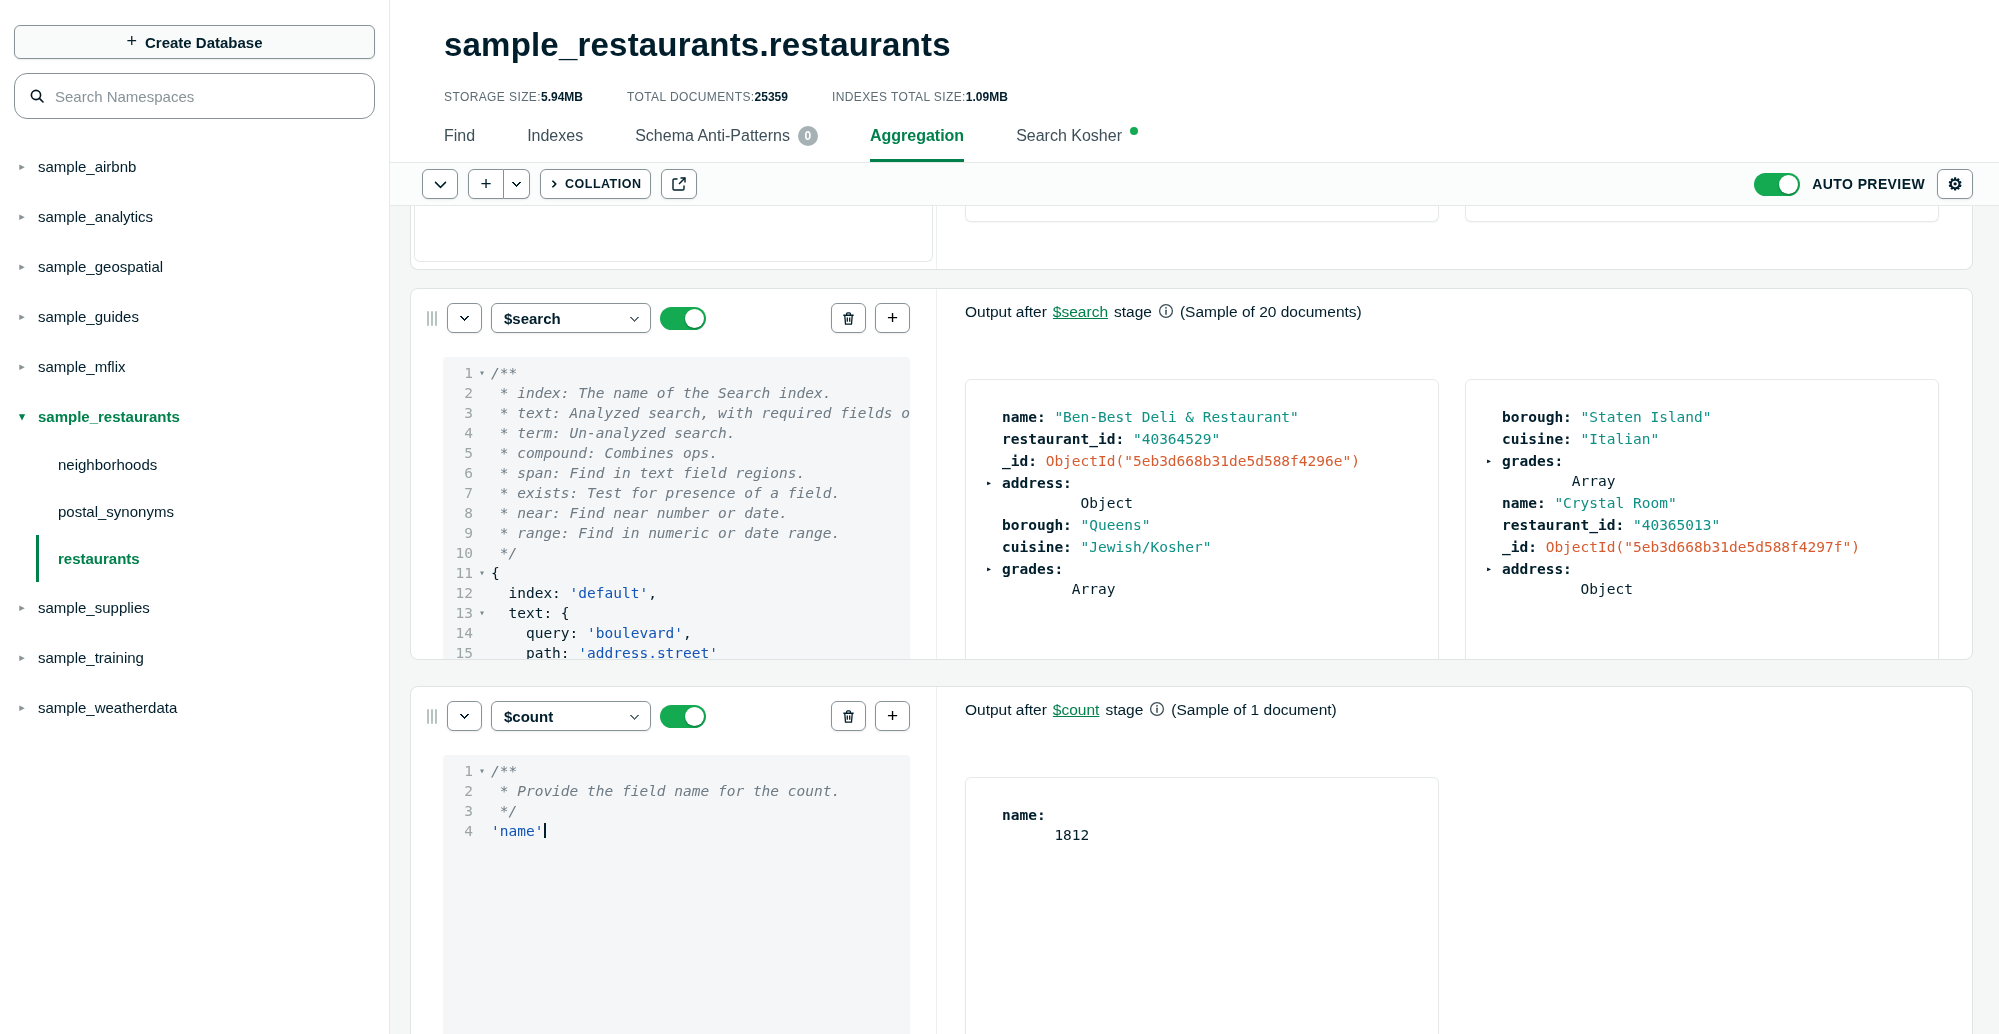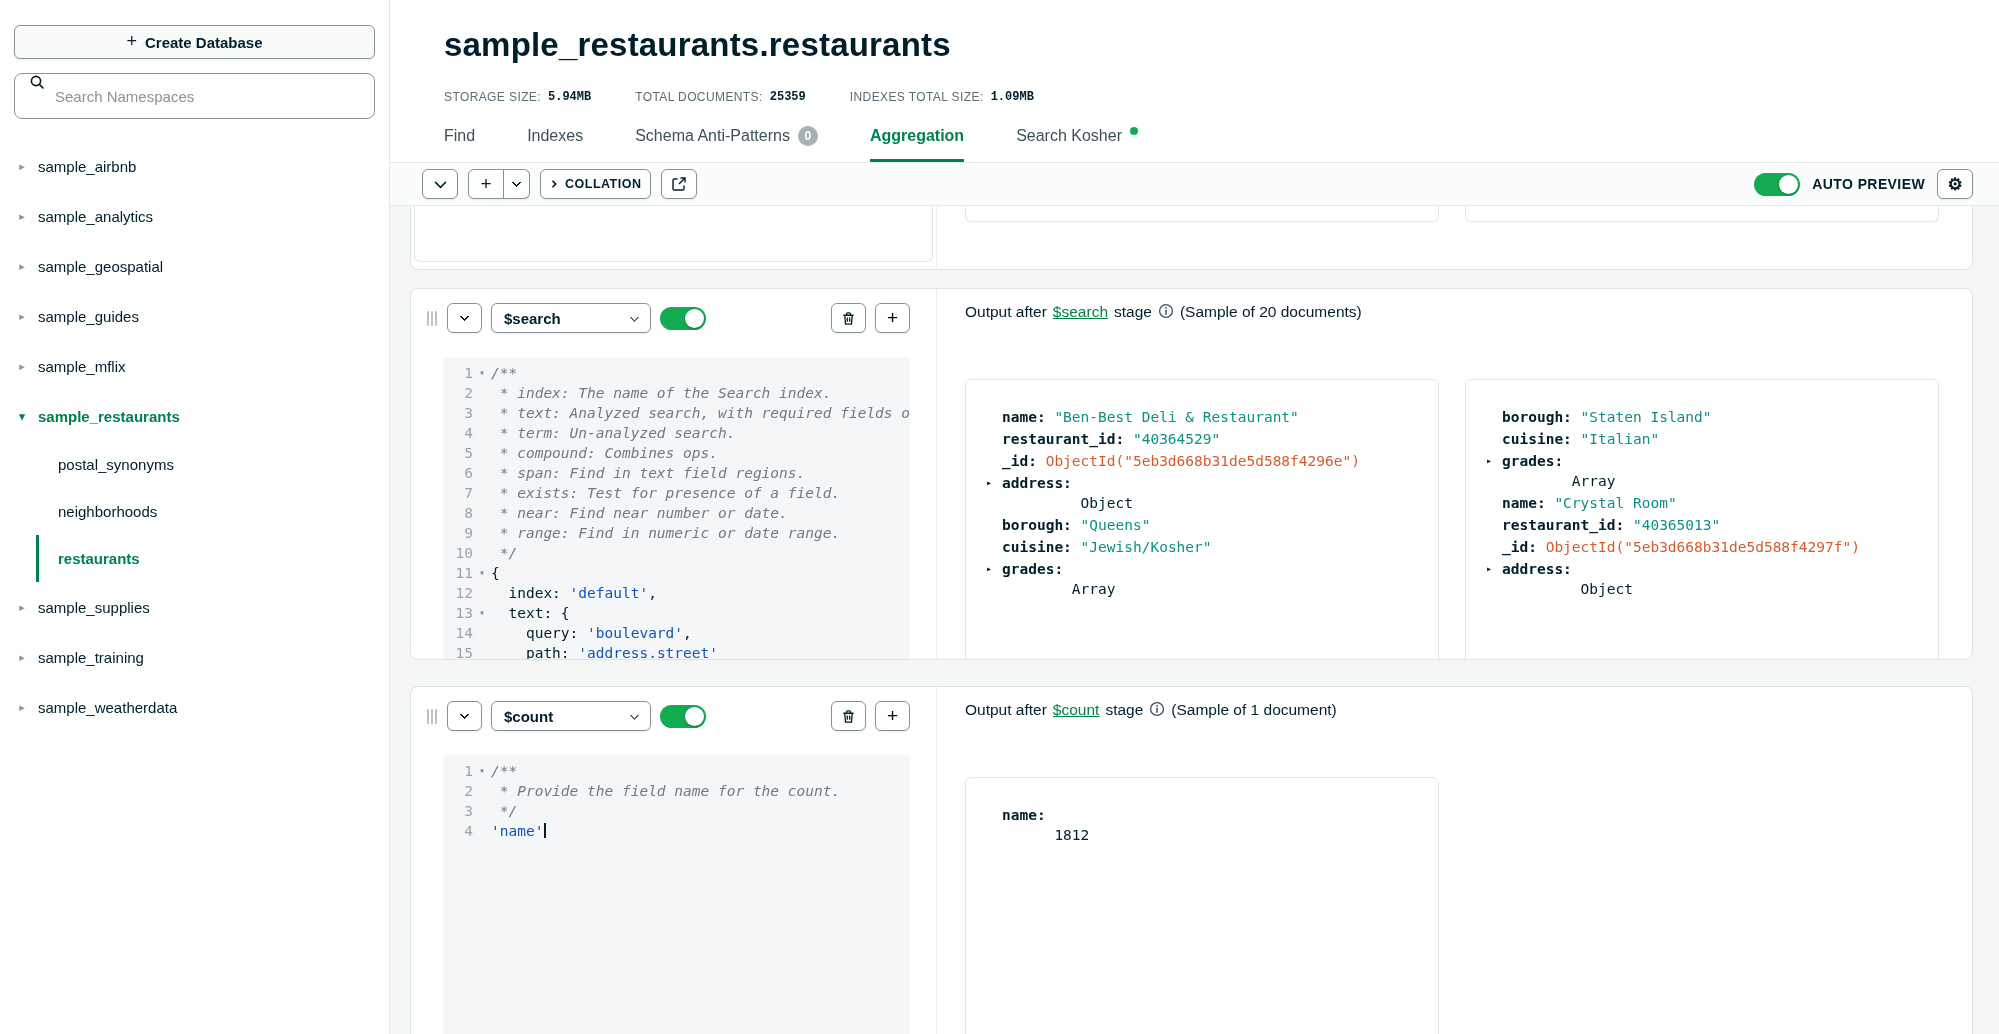--- a/index.html
+++ b/index.html
@@ -11,40 +11,40 @@
   html,body{width:1999px;height:1034px;overflow:hidden;}
   body{font-family:"Liberation Sans",sans-serif;color:var(--text-dark);background:#fff;font-size:15px;}
   .app{display:flex;width:100%;height:100%;}
 
   
   .sidebar{width:390px;min-width:390px;border-right:1px solid var(--border);background:#fff;padding-top:18px;display:flex;flex-direction:column;}
   .create-db-btn{margin:7px 14px 0;height:34px;border:1px solid #889397;border-radius:6px;background:#F9FBFA;
     display:flex;align-items:center;justify-content:center;gap:8px;font-weight:bold;font-size:15px;color:var(--text-dark);
     cursor:pointer;box-shadow:0 1px 2px rgba(6,22,33,.08);font-family:inherit;}
   .plus-sm{font-size:18px;font-weight:normal;line-height:1;margin-top:-2px;}
-  .search-box{margin:14px 14px 0;height:46px;border:1px solid #889397;border-radius:8px;background:#fff;
-    display:flex;gap:10px;padding:0 14px;}
+  .search-box{margin:14px 14px 0;height:46px;border:1px solid #889397;border-radius:13px;background:#fff;
+    display:flex;align-items:center;gap:10px;padding:0 14px;}
   .search-box input{border:none;outline:none;flex:1;font-size:15px;color:var(--text-dark);font-family:inherit;background:transparent;}
   .search-box input::placeholder{color:#889397;}
   .ns-list{flex:1;overflow:hidden;padding-top:22px;}
   .db-item{height:50px;display:flex;align-items:center;gap:10px;padding-left:16px;cursor:pointer;}
   .db-item .caret{width:12px;color:#889397;font-size:11px;text-align:center;}
   .db-item.expanded{color:var(--brand-green);font-weight:bold;}
   .db-item.expanded .caret{color:var(--brand-green);}
   .coll-item{height:47px;display:flex;align-items:center;margin-left:36px;border-left:3px solid transparent;padding-left:19px;cursor:pointer;}
   .coll-item.active{border-left-color:var(--brand-green);color:var(--brand-green);font-weight:bold;}
 
   
   .main{flex:1;display:flex;flex-direction:column;min-width:0;}
   .coll-header{padding:26px 26px 0 54px;}
   .page-title{font-size:33px;font-weight:bold;letter-spacing:.2px;}
   .stats-row{display:flex;gap:44px;margin-top:26px;font-size:12px;align-items:center;}
   .stat{display:flex;align-items:center;}
   .stat .lbl{color:var(--text-gray);letter-spacing:.4px;}
-  .stat .val{color:var(--text-dark);font-weight:bold;margin-left:7px;font-family:Liberation Mono, monospace;}
+  .stat .val{color:var(--text-dark);font-weight:bold;}
   .tabs{display:flex;gap:52px;padding-left:54px;margin-top:22px;}
   .tab{display:flex;align-items:center;gap:8px;font-size:16px;color:#3D4F58;padding-bottom:13px;border-bottom:3px solid transparent;cursor:pointer;}
   .tab.active{color:var(--brand-green);font-weight:bold;border-bottom-color:var(--brand-green);}
   .tab-badge{min-width:20px;height:20px;border-radius:10px;background:#A5B1B4;color:#fff;font-size:12px;font-weight:bold;
     display:inline-flex;align-items:center;justify-content:center;padding:0 4px;}
   .tab-dot{width:8px;height:8px;border-radius:50%;background:var(--toggle-green);margin-top:-10px;}
 
   
   .pipeline-toolbar{height:44px;background:#FBFCFC;border-top:1px solid var(--border);border-bottom:1px solid var(--border);
     display:flex;align-items:center;gap:10px;padding:0 26px 0 32px;}
@@ -157,24 +157,24 @@
         </div>
         <div class="db-item">
           <span class="caret">▸</span>
           <span>sample_mflix</span>
         </div>
         <div class="db-item expanded">
           <span class="caret">▾</span>
           <span>sample_restaurants</span>
         </div>
         <div class="coll-item">
+          <span>neighborhoods</span>
+        </div>
+        <div class="coll-item">
           <span>postal_synonyms</span>
-        </div>
-        <div class="coll-item">
-          <span>neighborhoods</span>
         </div>
         <div class="coll-item active">
           <span>restaurants</span>
         </div>
         <div class="db-item">
           <span class="caret">▸</span>
           <span>sample_supplies</span>
         </div>
         <div class="db-item">
           <span class="caret">▸</span>

